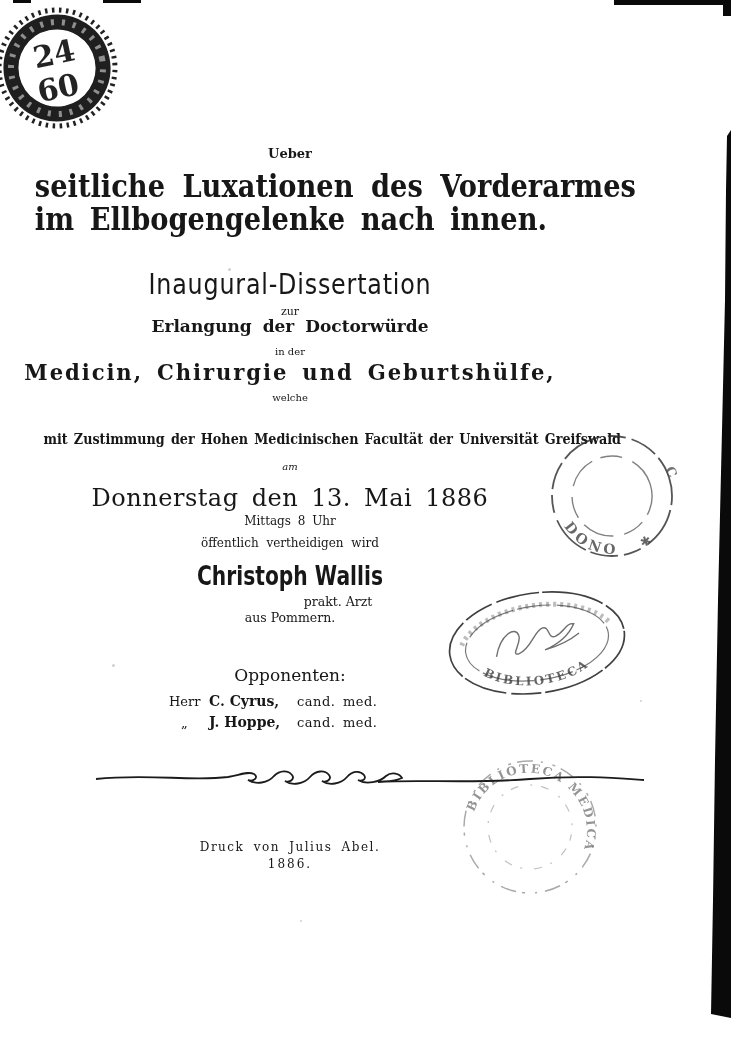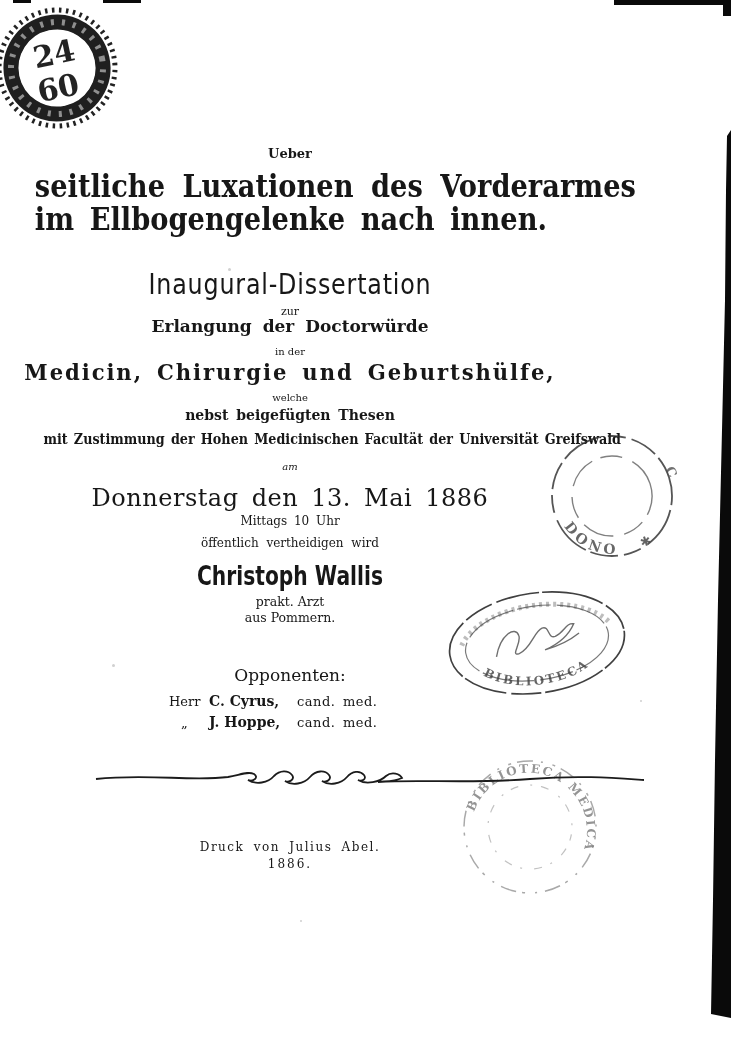--- a/index.html
+++ b/index.html
@@ -23,21 +23,21 @@
   .inder{top:346px; font-size:10px;}
   .medicin{top:359px; font-size:22px; font-weight:bold; letter-spacing:2px; word-spacing:5px; transform:scaleX(.96);}
   .welche{top:392px; font-size:10px;}
   .thesen{top:407px; font-size:14px; font-weight:bold; word-spacing:3px;}
   .zustimmung{top:430px; font-size:15px; font-weight:bold; word-spacing:2px; transform:scaleX(.85);}
   .am{top:461px; font-size:10px;font-style:italic;}
   .datum{top:484px; font-size:24px; letter-spacing:.5px; word-spacing:5px;}
   .zeit{top:514px; font-size:12px; word-spacing:3px;}
   .defend{top:536px; font-size:12px; word-spacing:4px;}
   .cname{top:560px; font-size:27px; font-weight:bold; transform:scaleX(.75);}
-  .arzt{top:594px; font-size:12.5px;}
+  .arzt{top:594px; font-size:12.5px;padding-left:48px;}
   .pommern{top:610px; font-size:12.5px;}
   .opphead{top:665px; font-size:17px; font-weight:normal;}
   
   .opprow{position:absolute; left:169px; white-space:nowrap; font-size:13px;}
   .opprow .pfx{display:inline-block; width:40px;}
   .opprow .nm{display:inline-block; width:88px; font-weight:bold; font-size:14px;}
   .opprow .sfx{letter-spacing:.5px; word-spacing:3px;}
   .row1{top:693px;}
   .row2{top:714px;}
   .row2 .pfx{padding-left:12px; box-sizing:border-box;}
@@ -83,25 +83,24 @@
   <div class="col-line kicker">Ueber</div>
   <div class="col-line title1">seitliche Luxationen des Vorderarmes</div>
   <div class="col-line title2">im Ellbogengelenke nach innen.</div>
 
   <div class="col-line inaug sans">Inaugural-Dissertation</div>
   <div class="col-line zur">zur</div>
   <div class="col-line inder">in der</div>
   <div class="col-line erlangung">Erlangung der Doctorwürde</div>
   <div class="col-line medicin">Medicin, Chirurgie und Geburtshülfe,</div>
   <div class="col-line welche">welche</div>
-  <div class="col-line thesen">nebst beigefügten Thesen</div>
   <div class="col-line zustimmung">mit Zustimmung der Hohen Medicinischen Facultät der Universität Greifswald</div>
   <div class="col-line am">am</div>
   <div class="col-line datum">Donnerstag den 13. Mai 1886</div>
-  <div class="col-line zeit">Mittags 10 Uhr</div>
+  <div class="col-line zeit">Mittags 8 Uhr</div>
   <div class="col-line defend">öffentlich vertheidigen wird</div>
 
   <div class="col-line cname sans">Christoph Wallis</div>
   <div class="col-line arzt">prakt. Arzt</div>
   <div class="col-line pommern">aus Pommern.</div>
 
   <div class="stamp" style="left:540px;top:432px;">
     <svg width="150" height="130" viewBox="0 0 150 130">
       <defs>
         <path id="p-dono" d="M 16,70 A 56,56 0 0 0 70,122" fill="none"></path>

